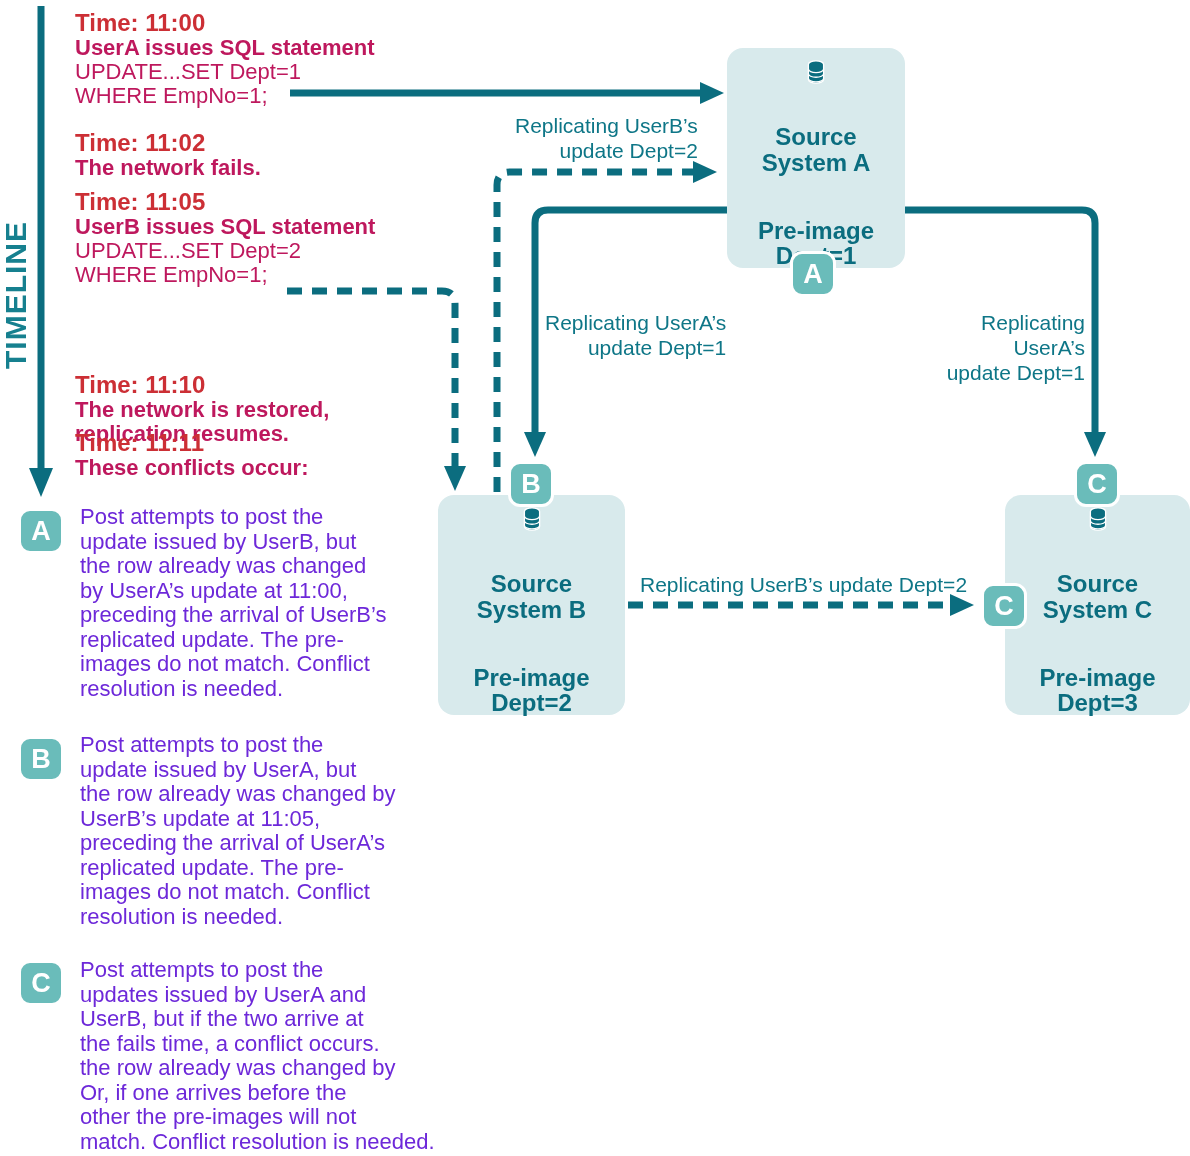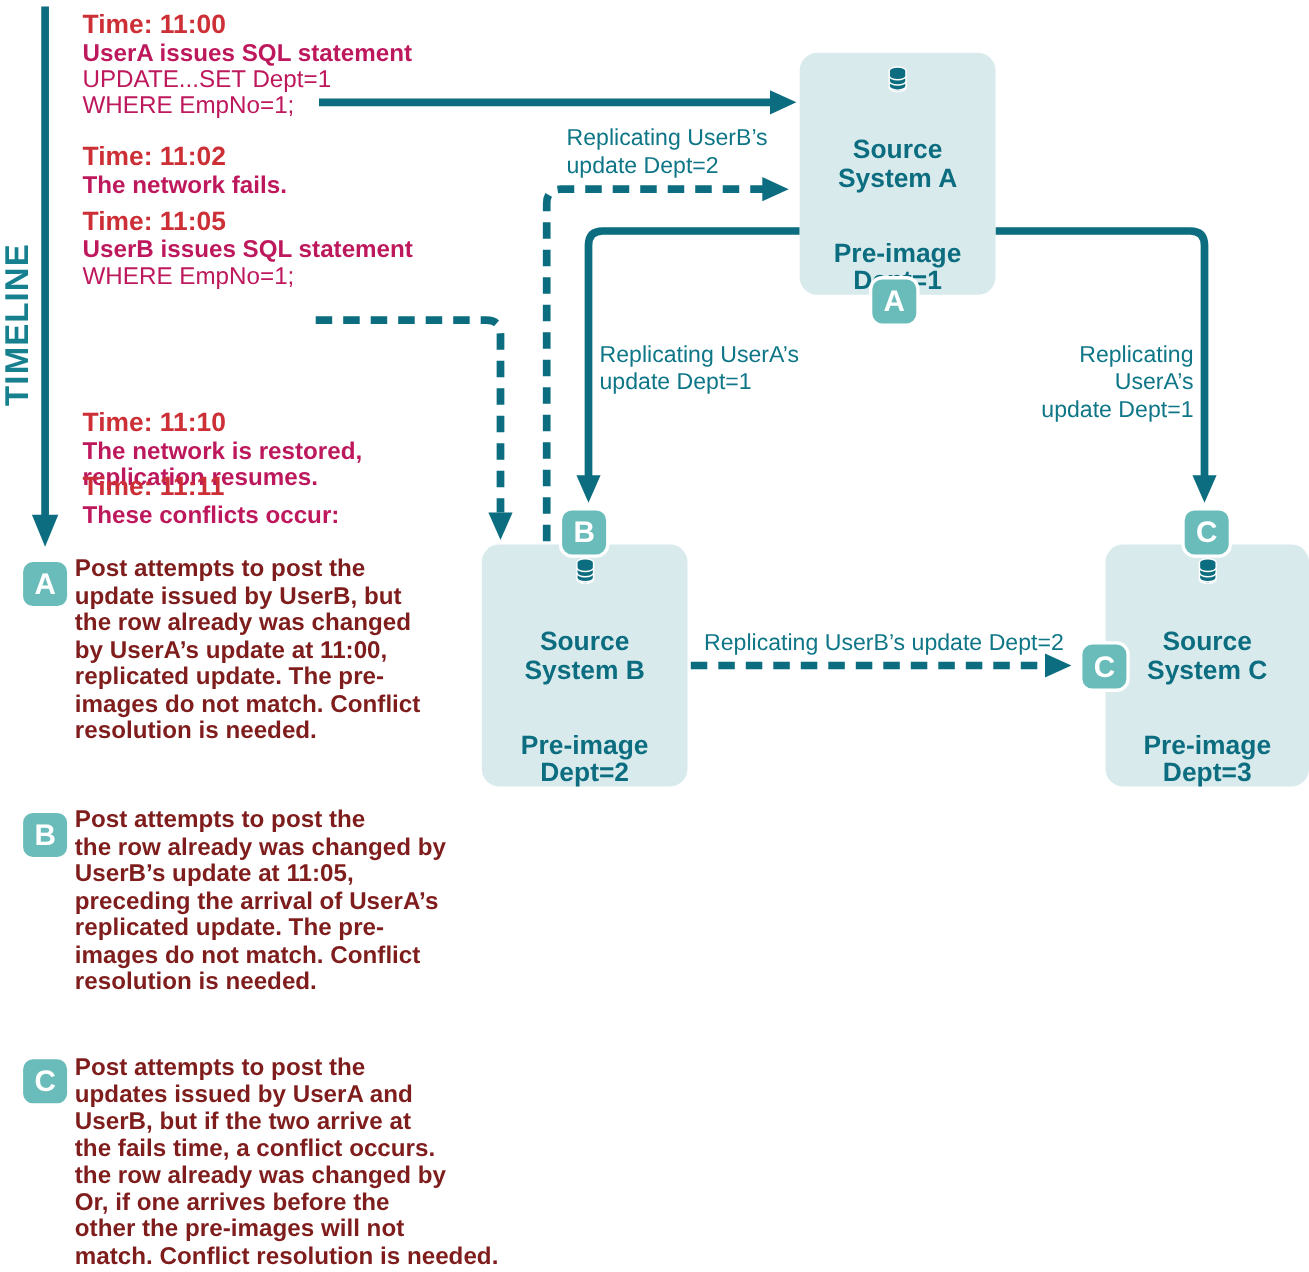--- a/index.html
+++ b/index.html
@@ -91,32 +91,32 @@
     justify-content: center;
     z-index: 3;
   }
   
   .rep-label {
     position: absolute;
     color: #0e7687;
     font-size: 21px;
     line-height: 25px;
     z-index: 2;
+    text-align: right;
   }
   .rep-label.right { text-align: right; }
   
   .conflict {
     position: absolute;
-    left: 68px;
+    left: 80px;
     width: 410px;
-    color: #7f1d1d;
+    color: #6d28d9;
     font-size: 22px;
     line-height: 24.5px;
     z-index: 2;
-    font-weight: bold;
   }
 </style>
 </head>
 <body>
 
 <div class="canvas">
 
   <svg class="arrows-layer" viewBox="0 0 1190 1156" xmlns="http://www.w3.org/2000/svg">
 
     <g>
@@ -167,20 +167,21 @@
     </div>
 
     <div class="event" style="top:130px;">
       <div class="event-time">Time: 11:02</div>
       <div class="event-line bold">The network fails.</div>
     </div>
 
     <div class="event" style="top:189px;">
       <div class="event-time">Time: 11:05</div>
       <div class="event-line bold">UserB issues SQL statement</div>
+      <div class="event-line">UPDATE...SET Dept=2</div>
       <div class="event-line">WHERE EmpNo=1;</div>
     </div>
 
     <div class="event" style="top:332px;margin-top:40px;">
       <div class="event-time">Time: 11:10</div>
       <div class="event-line bold">The network is restored,</div>
       <div class="event-line bold">replication resumes.</div>
     </div>
 
     <div class="event" style="top:430px;">
@@ -264,28 +265,30 @@
   <div class="rep-label" style="left:640px; top:572px;">
     <div>Replicating UserB’s update Dept=2</div>
   </div>
 
   <div class="badge" style="left:18px; top:508px;">A</div>
   <div class="conflict" style="top:505px;">
     <div>Post attempts to post the</div>
     <div>update issued by UserB, but</div>
     <div>the row already was changed</div>
     <div>by UserA’s update at 11:00,</div>
+    <div>preceding the arrival of UserB’s</div>
     <div>replicated update. The pre-</div>
     <div>images do not match. Conflict</div>
     <div>resolution is needed.</div>
   </div>
 
   <div class="badge" style="left:18px; top:736px;">B</div>
   <div class="conflict" style="top:733px;">
     <div>Post attempts to post the</div>
+    <div>update issued by UserA, but</div>
     <div>the row already was changed by</div>
     <div>UserB’s update at 11:05,</div>
     <div>preceding the arrival of UserA’s</div>
     <div>replicated update. The pre-</div>
     <div>images do not match. Conflict</div>
     <div>resolution is needed.</div>
   </div>
 
   <div class="badge" style="left:18px; top:960px;">C</div>
   <div class="conflict" style="top:958px;">

